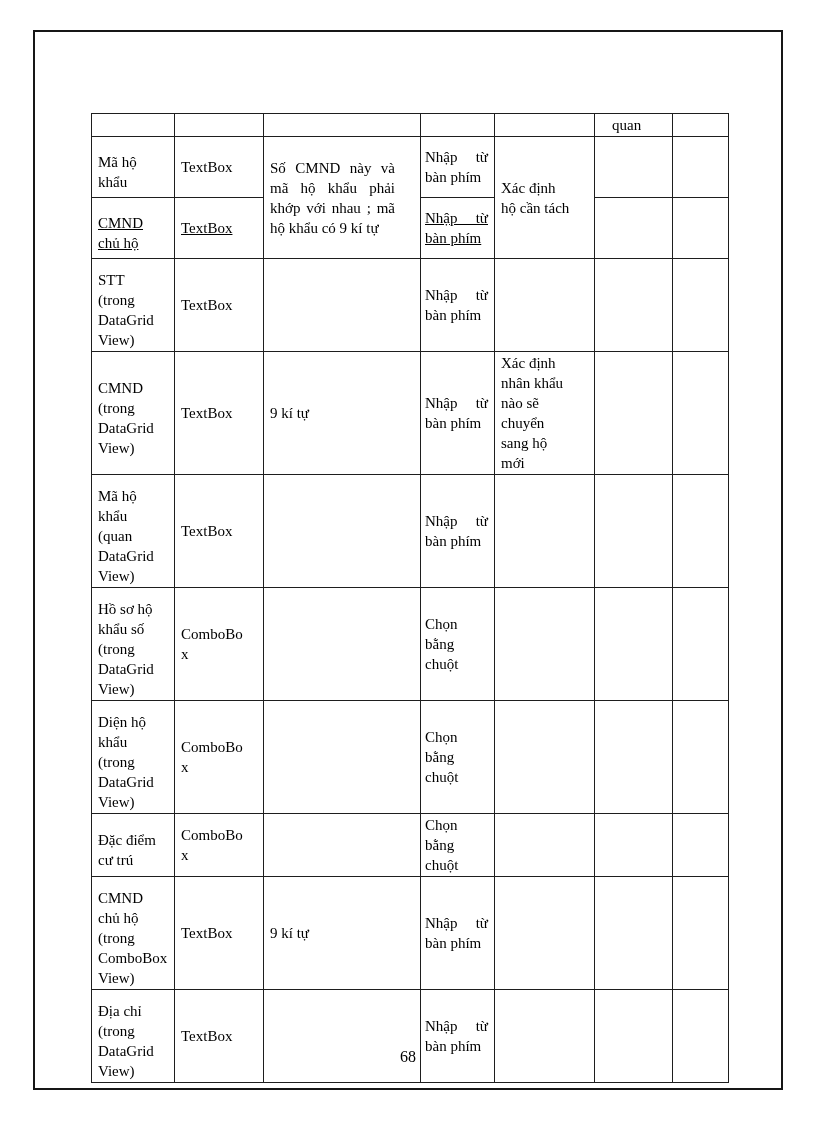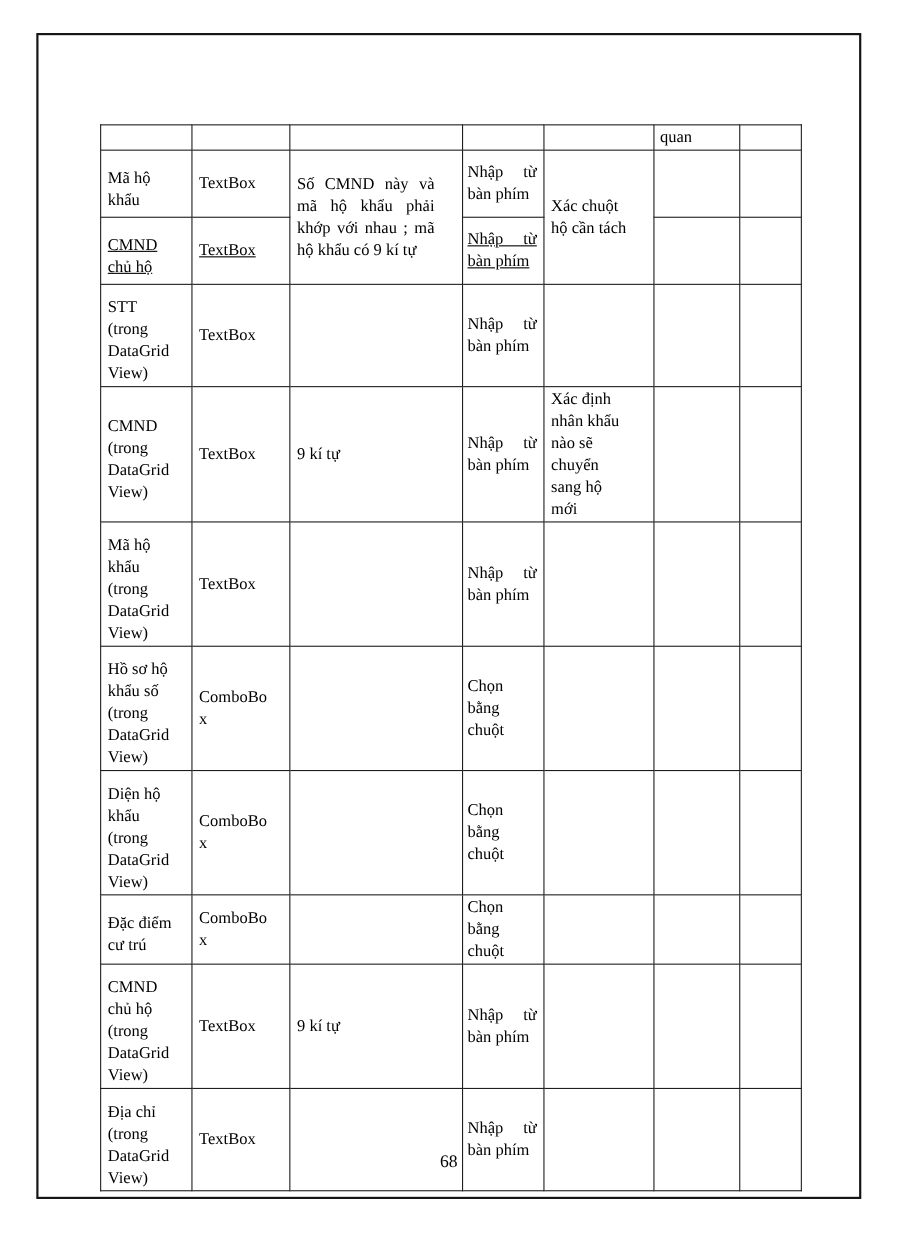--- a/index.html
+++ b/index.html
@@ -46,21 +46,21 @@
   col.w4 { width: 74px; }
   col.w5 { width: 100px; }
   col.w6 { width: 78px; }
   col.w7 { width: 56px; }
   
   td.c1 { padding: 11px 12px 1px 6px; }
   td.c2 { padding: 1px 17px 1px 6px; word-break: break-all; }
   td.c3 { padding: 1px 25px 1px 6px; text-align: justify; font-family: Liberation Serif, serif; }
   td.c4 { padding: 1px 6px 1px 4px; text-align: justify; }
   td.c5 { padding: 1px 21px 1px 6px; }
-  td.c6 { padding: 1px 4px 1px 5px; }
+  td.c6 { padding: 1px 4px 1px 17px; }
   td.c7 { padding: 1px 3px; }
   
   tr.r0  { height: 23px; }
   tr.r1  { height: 61px; }
   tr.r2  { height: 61px; text-decoration: underline; }
   tr.r3  { height: 80px; }
   tr.r4  { height: 119px; }
   tr.r5  { height: 100px; }
   tr.r6  { height: 102px; }
   tr.r7  { height: 101px; }
@@ -100,21 +100,21 @@
       <td class="c5"></td>
       <td class="c6">quan</td>
       <td class="c7"></td>
     </tr>
 
     <tr class="r1">
       <td class="c1">Mã hộ khẩu</td>
       <td class="c2">TextBox</td>
       <td class="c3" rowspan="2">Số CMND này và mã hộ khẩu phải khớp với nhau ; mã hộ khẩu có 9 kí tự</td>
       <td class="c4">Nhập từ bàn phím</td>
-      <td class="c5" rowspan="2">Xác chuột hộ cần tách</td>
+      <td class="c5" rowspan="2">Xác định hộ cần tách</td>
       <td class="c6"></td>
       <td class="c7"></td>
     </tr>
 
     <tr class="r2">
       <td class="c1">CMND chủ hộ</td>
       <td class="c2">TextBox</td>
       <td class="c4">Nhập từ bàn phím</td>
       <td class="c6"></td>
       <td class="c7"></td>
@@ -134,21 +134,21 @@
       <td class="c1">CMND (trong DataGrid View)</td>
       <td class="c2">TextBox</td>
       <td class="c3">9 kí tự</td>
       <td class="c4">Nhập từ bàn phím</td>
       <td class="c5">Xác định nhân khẩu nào sẽ chuyển sang hộ mới</td>
       <td class="c6"></td>
       <td class="c7"></td>
     </tr>
 
     <tr class="r5">
-      <td class="c1">Mã hộ khẩu (trong DataGrid View)</td>
+      <td class="c1">Mã hộ khẩu (quan DataGrid View)</td>
       <td class="c2">TextBox</td>
       <td class="c3"></td>
       <td class="c4">Nhập từ bàn phím</td>
       <td class="c5"></td>
       <td class="c6"></td>
       <td class="c7"></td>
     </tr>
 
     <tr class="r6">
       <td class="c1">Hồ sơ hộ khẩu số (trong DataGrid View)</td>
@@ -174,21 +174,21 @@
       <td class="c1">Đặc điểm cư trú</td>
       <td class="c2">ComboBox</td>
       <td class="c3"></td>
       <td class="c4">Chọn bằng chuột</td>
       <td class="c5"></td>
       <td class="c6"></td>
       <td class="c7"></td>
     </tr>
 
     <tr class="r9">
-      <td class="c1">CMND chủ hộ (trong DataGrid View)</td>
+      <td class="c1">CMND chủ hộ (trong ComboBox View)</td>
       <td class="c2">TextBox</td>
       <td class="c3">9 kí tự</td>
       <td class="c4">Nhập từ bàn phím</td>
       <td class="c5"></td>
       <td class="c6"></td>
       <td class="c7"></td>
     </tr>
 
     <tr class="r10">
       <td class="c1">Địa chỉ (trong DataGrid View)</td>

